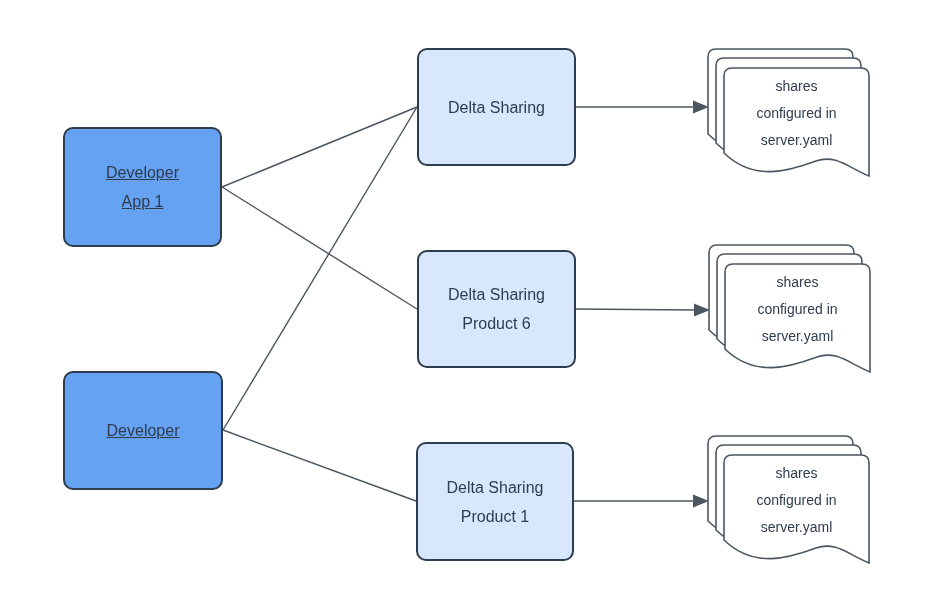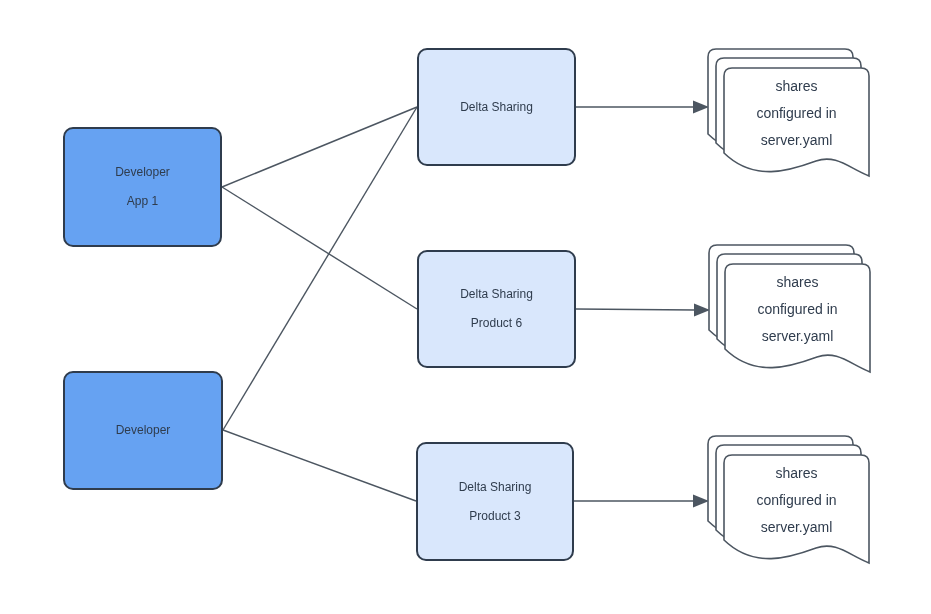--- a/index.html
+++ b/index.html
@@ -13,24 +13,24 @@
     --text:#2f3c4d;
   }
   *{margin:0;padding:0;box-sizing:border-box;}
   body{background:#fff;font-family:"Liberation Sans","DejaVu Sans",sans-serif;}
   .canvas{
     position:relative;width:931px;height:614px;background:var(--bg);overflow:hidden;
   }
   .edges-svg{position:absolute;left:0;top:0;z-index:0;}
   .node{
     position:absolute;z-index:1;display:flex;align-items:center;justify-content:center;
-    text-align:center;color:var(--text);font-size:12px;line-height:29px;
+    text-align:center;color:var(--text);font-size:16px;line-height:29px;
     border:2px solid var(--node-border);border-radius:10px;
   }
-  .node.dev{background:var(--dev-fill);}
+  .node.dev{background:var(--dev-fill);text-decoration:underline;}
   .node.product{background:var(--product-fill);}
   .node .lbl span{display:block;}
   .doc-label{
     position:absolute;z-index:2;display:flex;flex-direction:column;align-items:center;justify-content:center;
     text-align:center;color:var(--text);font-size:14px;line-height:27px;
   }
   .doc-label span{display:block;white-space:nowrap;}
 </style>
 </head>
 <body>
@@ -98,21 +98,21 @@
   <div class="node product" style="left:417px;top:250px;width:159px;height:118px">
     <div class="lbl">
       <span>Delta Sharing</span>
       <span>Product 6</span>
     </div>
   </div>
 
   <div class="node product" style="left:416px;top:442px;width:158px;height:119px">
     <div class="lbl">
       <span>Delta Sharing</span>
-      <span>Product 3</span>
+      <span>Product 1</span>
     </div>
   </div>
 
   <div class="doc-label" style="left:724px;top:68px;width:145px;height:90px">
     <span>shares</span>
     <span>configured in</span>
     <span>server.yaml</span>
   </div>
 
   <div class="doc-label" style="left:725px;top:264px;width:145px;height:90px">

